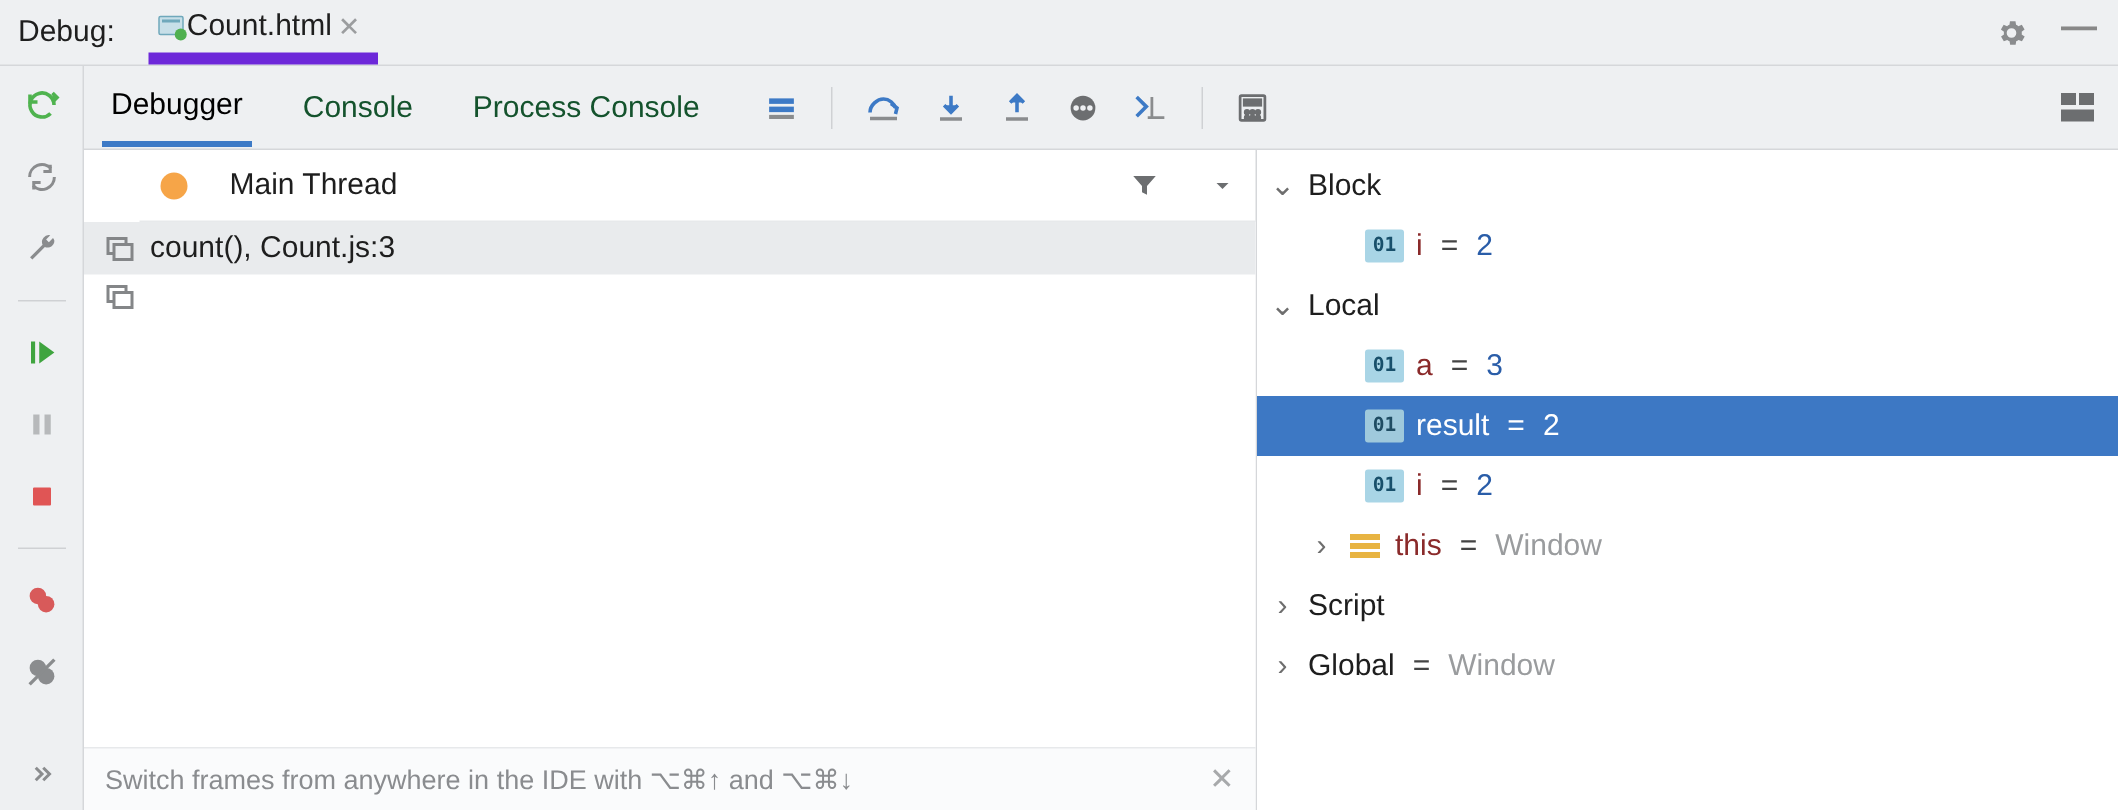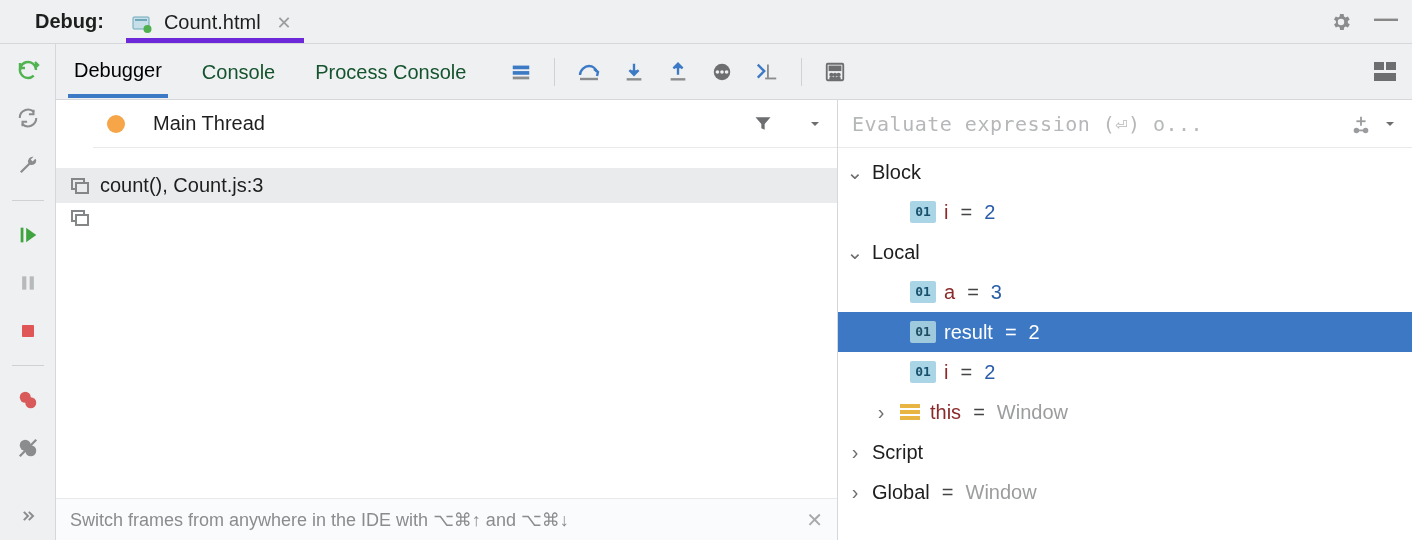--- a/index.html
+++ b/index.html
@@ -15,27 +15,27 @@
   
   .titlebar {
     height: 44px;
     background: #eef0f2;
     border-bottom: 1px solid #d5d7da;
     display: flex;
     align-items: center;
     padding: 0 8px 0 12px;
     gap: 10px;
   }
-  .titlebar .title { font-weight: 700; margin-right: 12px; margin-left: 23px; }
+  .titlebar .title { font-weight: 400; margin-right: 12px; }
   .file-tab {
     display: flex;
-    align-items: flex-end;
-    gap: 12px;
+    align-items: center;
+    gap: 0;
     padding: 4px 8px 4px 6px;
-    border-bottom: 5px solid #6d28d9;
+    border-bottom: 8px solid #6d28d9;
     height: 100%;
   }
   .close-x { color: #9b9d9f; font-size: 18px; padding: 0 4px; }
   .spacer { flex: 1; }
   .gear, .minimize { color: #888; padding: 0 6px; }
   .minimize { font-weight: 700; font-size: 24px; position: relative; top:-4px; }
 
   .body {
     display: flex;
     height: calc(100% - 44px);
@@ -106,21 +106,21 @@
     padding: 0 14px;
     gap: 28px;
     margin-left: 37px;
   }
   .orange-dot {
     width: 18px; height: 18px; border-radius: 50%;
     background: #f6a548;
   }
   .frames-header .thread { font-weight: 400; }
   .filter-icon, .dropdown-icon { color: #6e6e6e; margin-left: 6px; }
-  .frames-list { flex: 1; background: #fff; margin-top: 20px; }
+  .frames-list { flex: 1; background: #fff; }
   .frame-row {
     display: flex;
     align-items: center;
     gap: 10px;
     padding: 6px 14px;
   }
   .frame-row.selected { background: #e9ebed; }
   .frame-italic { font-style: italic; }
   .frames-footer {
     height: 42px;
@@ -397,38 +397,20 @@
             </span>
           </div>
         </div>
         <div class="frames-footer">
           <span>Switch frames from anywhere in the IDE with ⌥⌘↑ and ⌥⌘↓</span>
           <span class="close-tip">✕</span>
         </div>
       </div>
 
       <div class="vars">
-        <div class="vars-header">
-          <span class="ph">Evaluate expression (⏎) o...</span>
-          <div class="spacer"></div>
-          <span>
-            <svg width="22" height="22" viewBox="0 0 24 24" fill="none" stroke="#9a9c9e" stroke-width="2">
-                <line x1="12" y1="4" x2="12" y2="14"></line>
-                <line x1="7" y1="9" x2="17" y2="9"></line>
-                <circle cx="7" cy="19" r="2" fill="#9a9c9e"></circle>
-                <circle cx="17" cy="19" r="2" fill="#9a9c9e"></circle>
-                <line x1="7" y1="19" x2="17" y2="19"></line>
-              </svg>
-          </span>
-          <span>
-            <svg width="16" height="16" viewBox="0 0 24 24" fill="#6c6e70">
-                <path d="M6 9l6 6 6-6z"></path>
-              </svg>
-          </span>
-        </div>
 
         <div class="vars-tree">
           <div class="node">
             <span class="caret">⌄</span>
             <span>Block</span>
           </div>
           <div class="node indent-2">
             <span class="badge-01">01</span>
             <span class="varname">i</span>
             <span class="eq">=</span>

